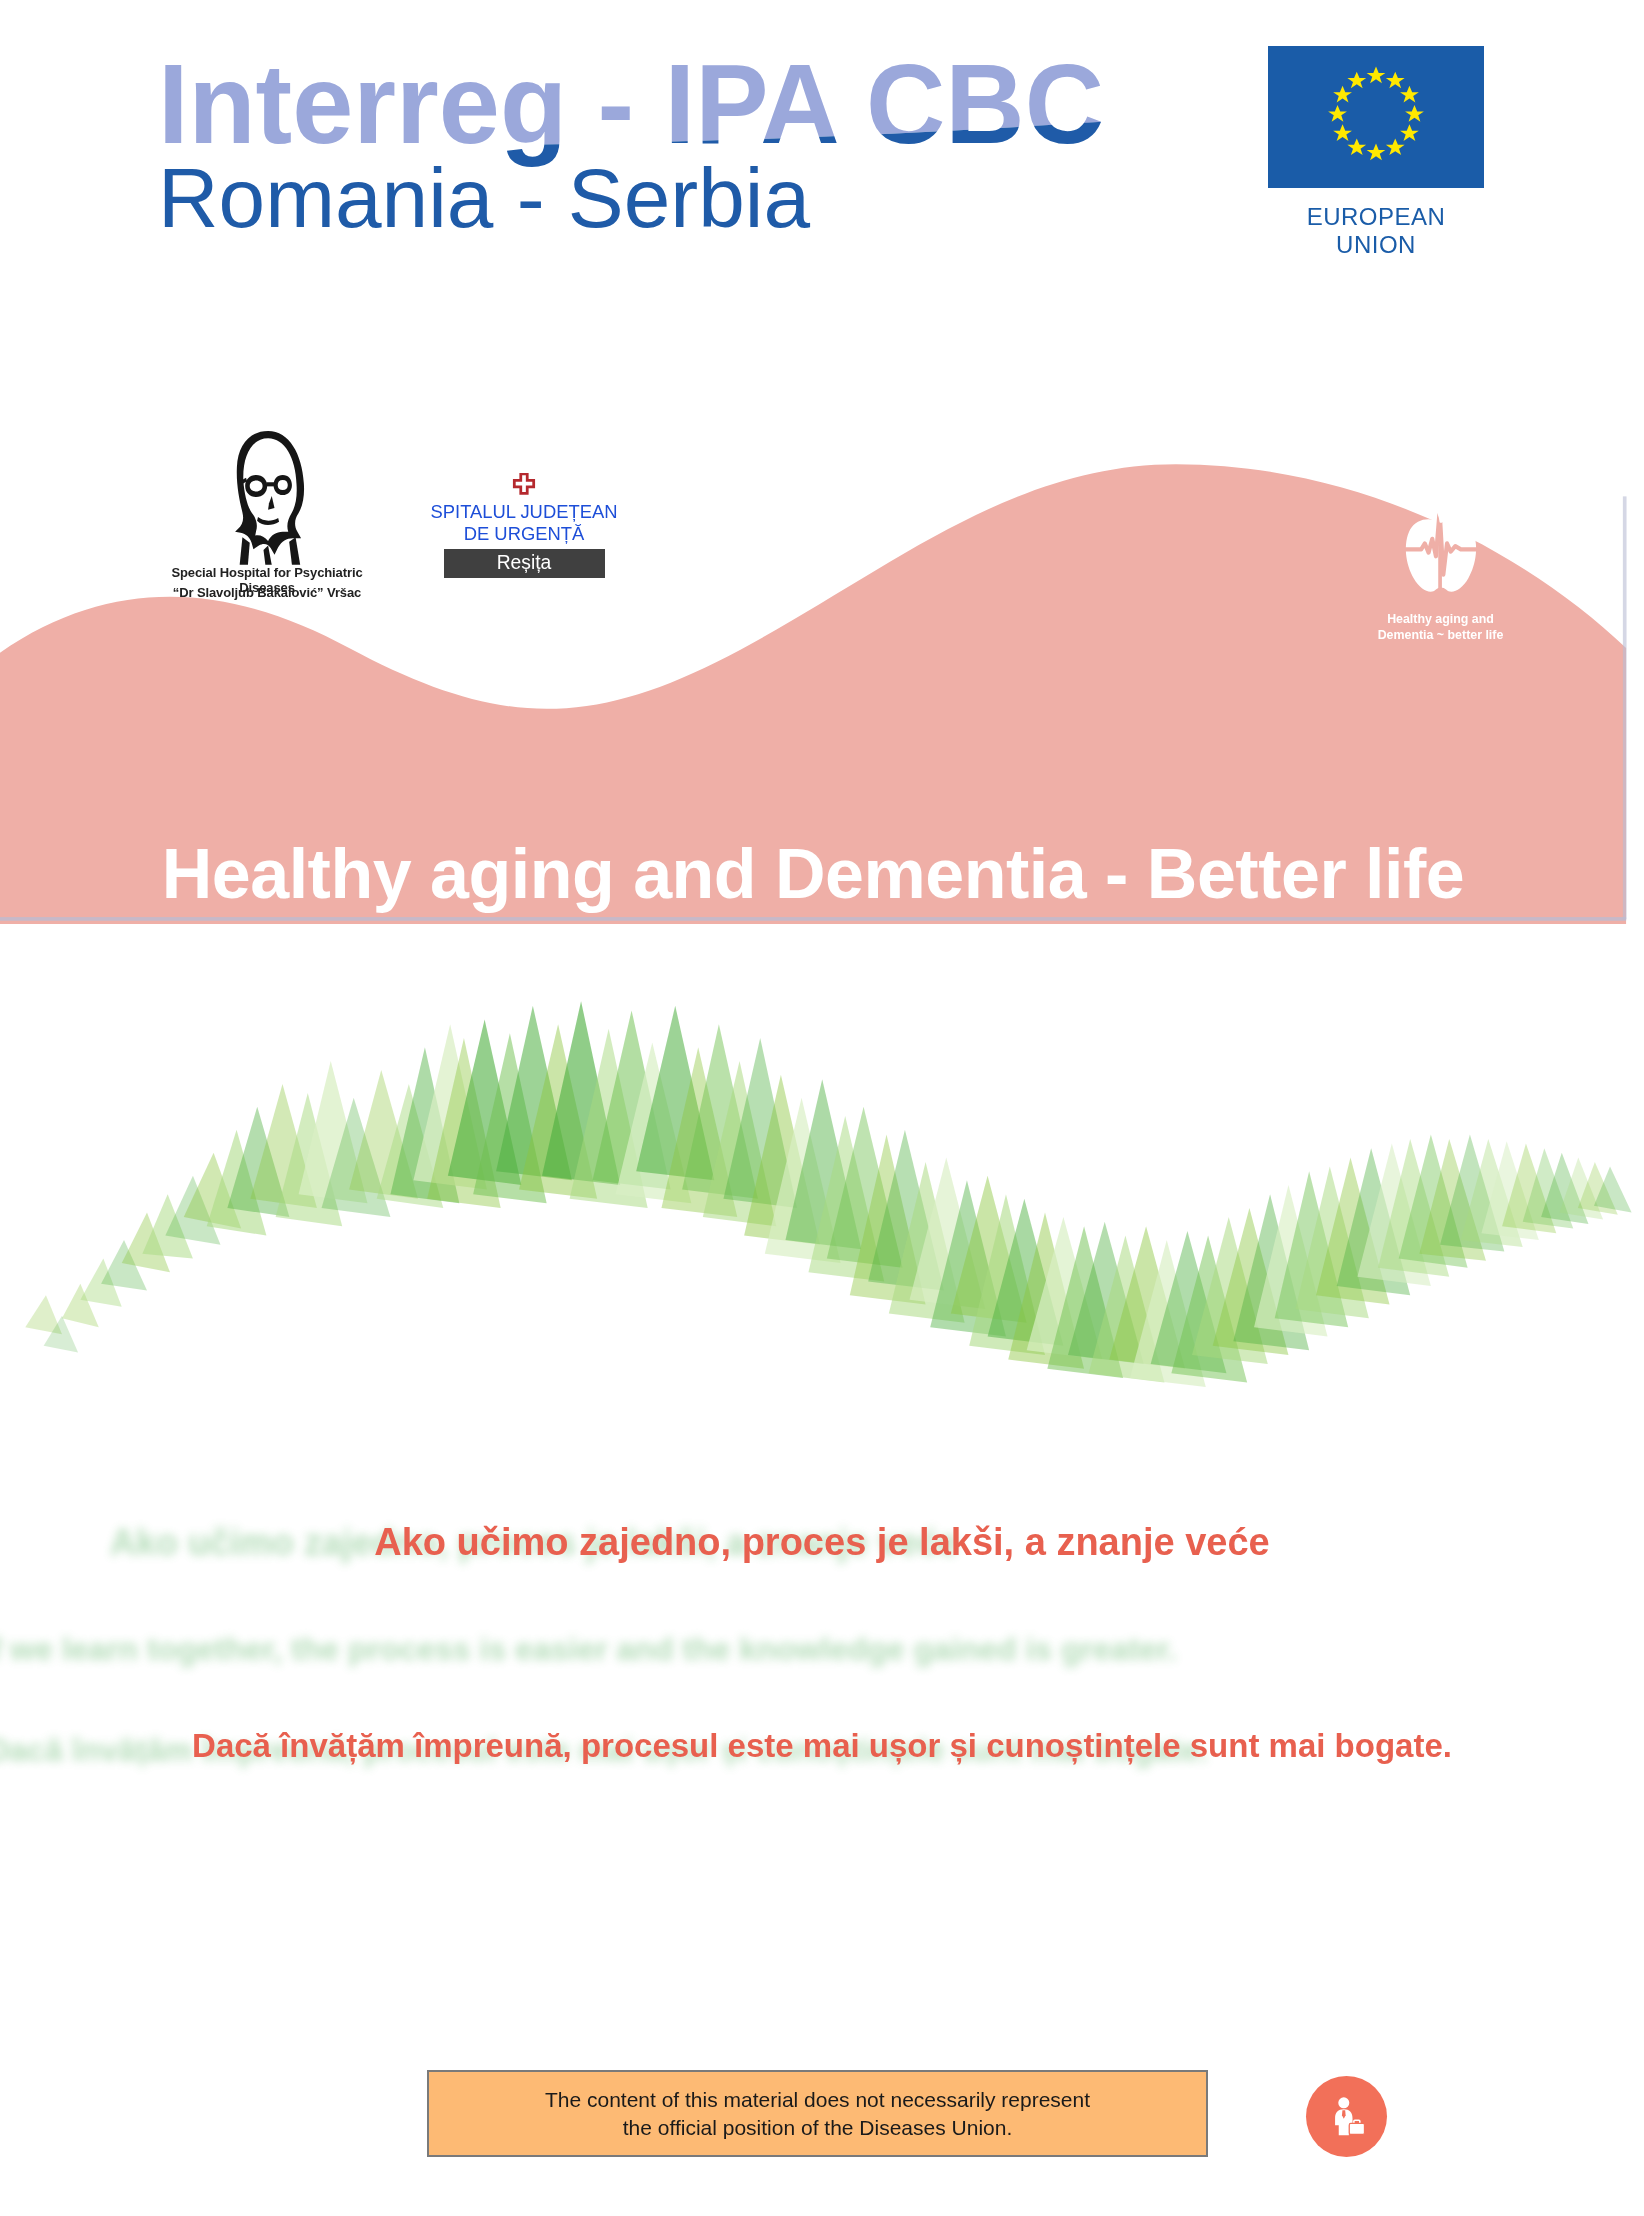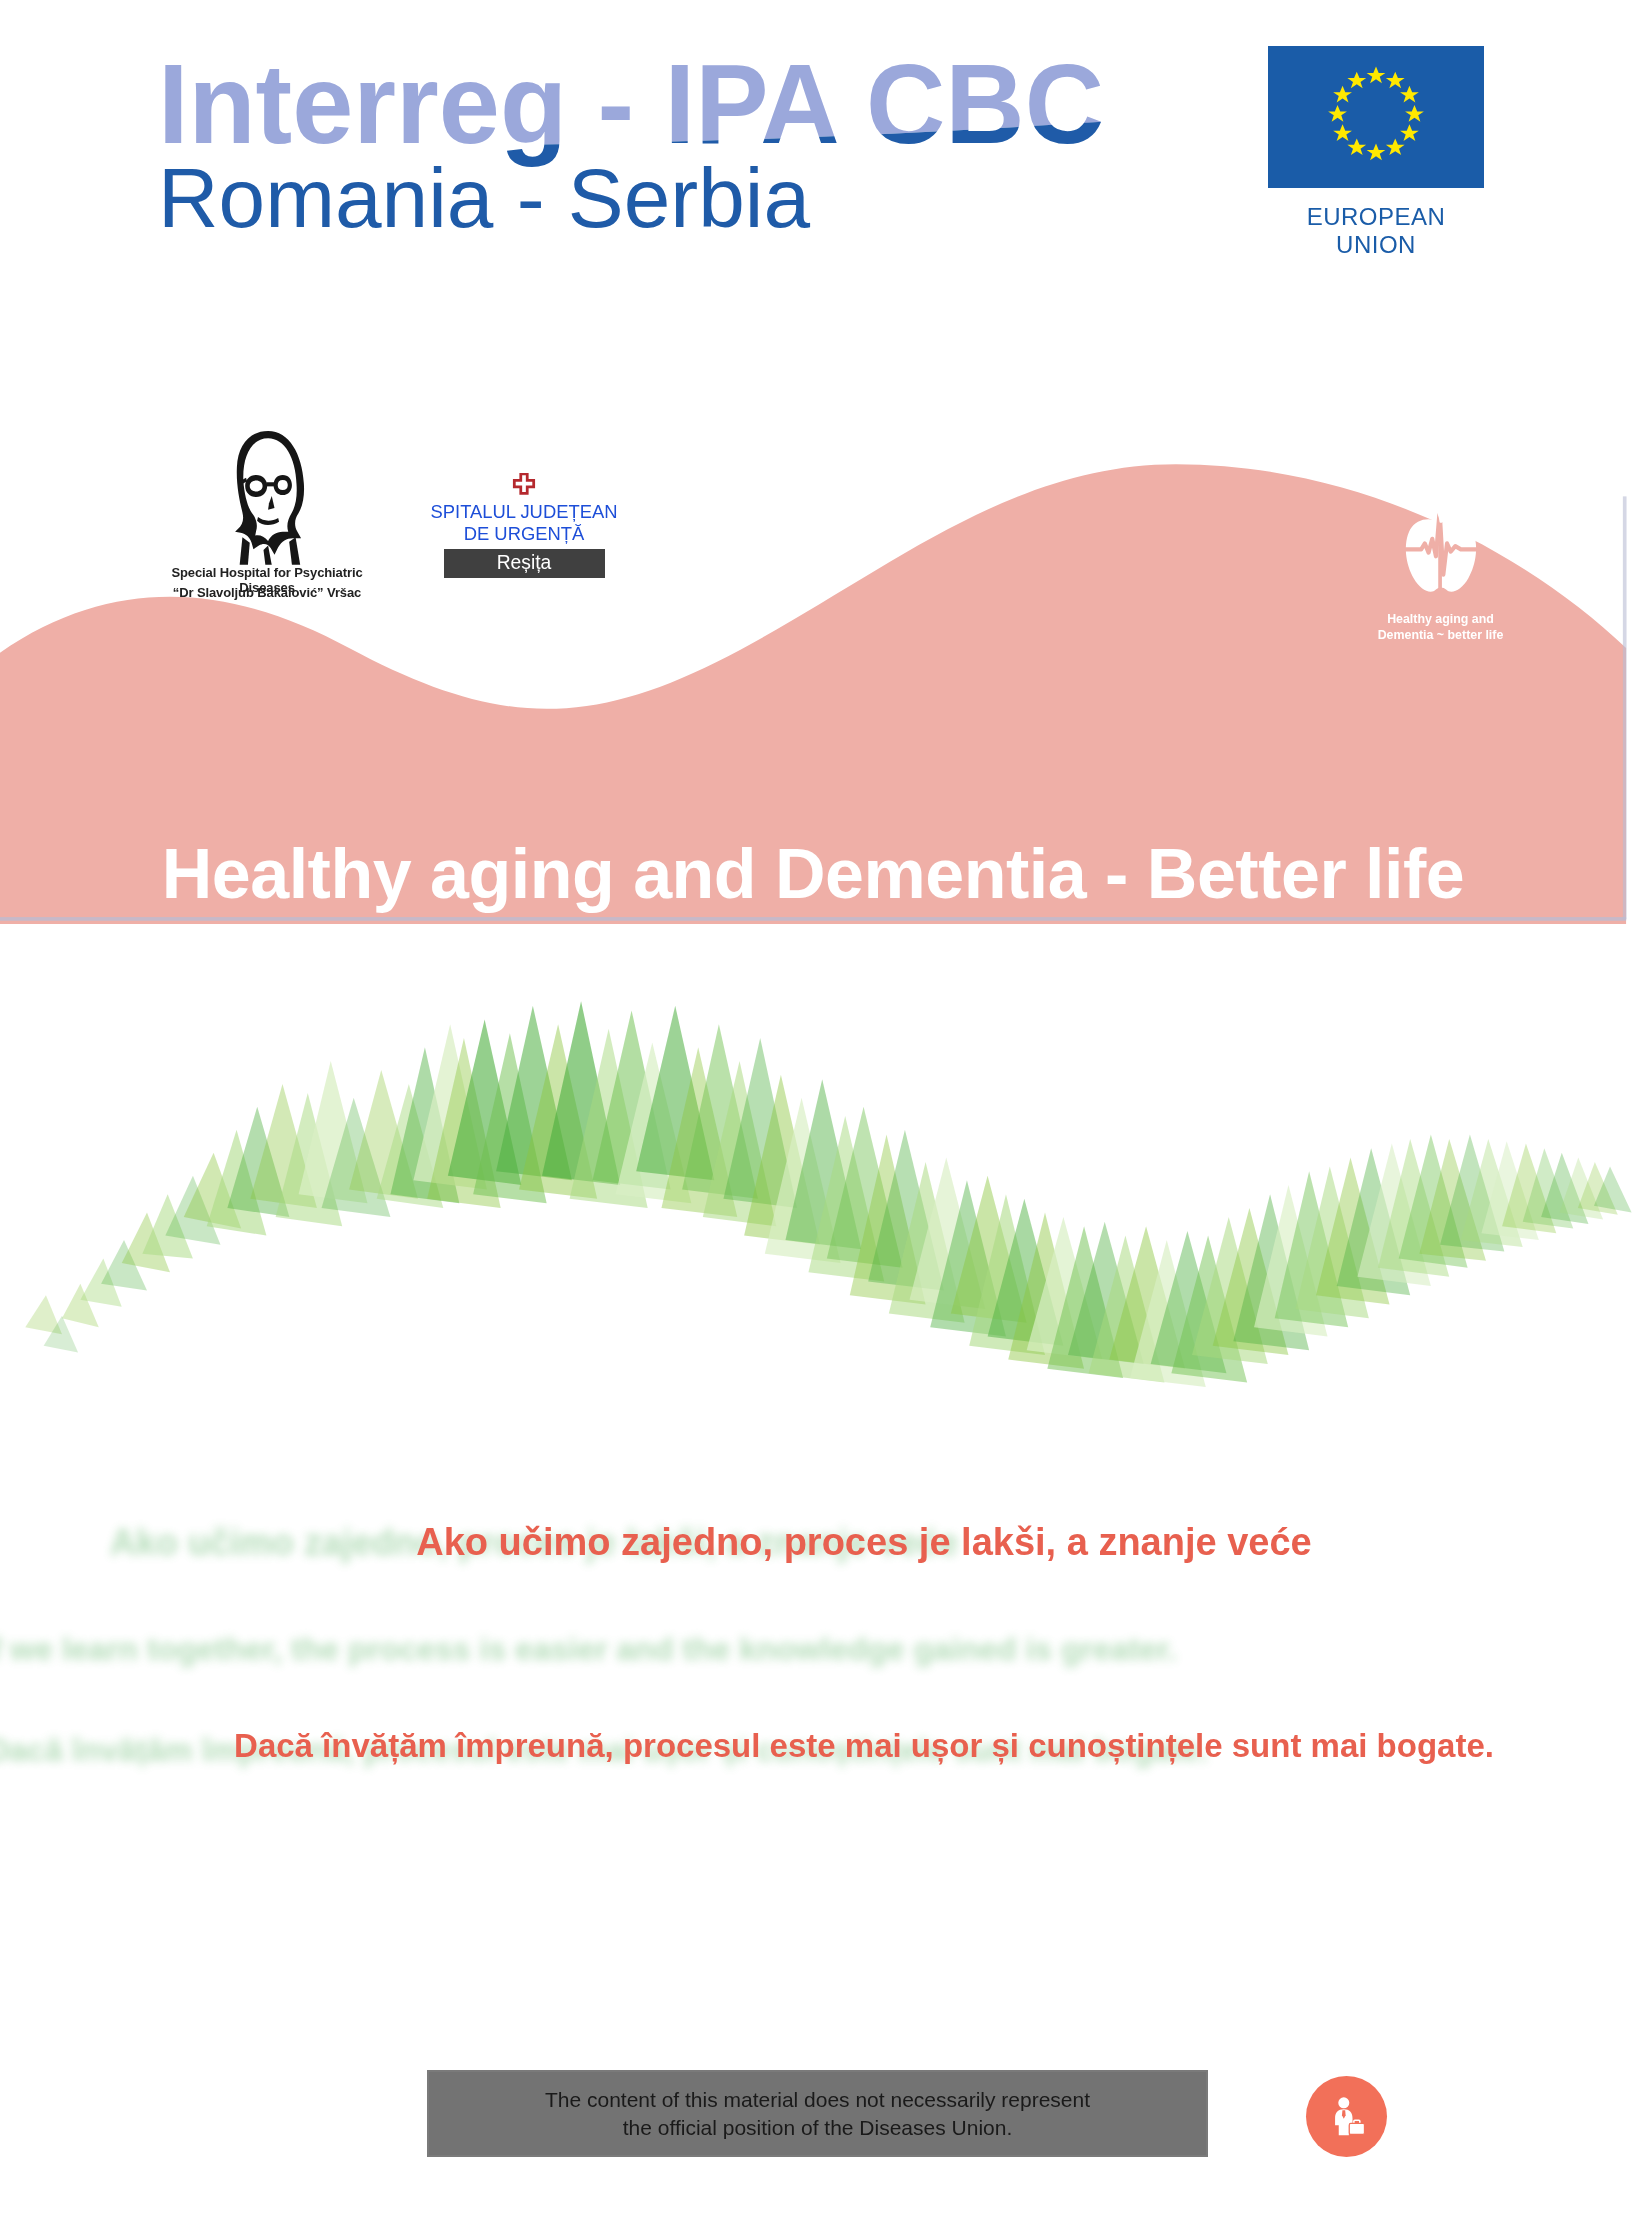--- a/index.html
+++ b/index.html
@@ -76,21 +76,21 @@
     color:#ffffff; font-size:70px; font-weight:bold;
     letter-spacing:-0.5px; white-space:nowrap;
     font-family:"Liberation Sans", sans-serif;
   }
 
   
   #green-wave { position:absolute; left:0px; top:978px; width:1644px; height:492px; }
   #green-wave svg { width:100%; height:100%; display:block; }
 
   
-  #quote-block { position:absolute; left:0; top:1493px; width:1468px; height:322px;padding-left:42px; }
+  #quote-block { position:absolute; left:0; top:1493px; width:1468px; height:322px; }
   .quote-line {
     position:absolute; width:1644px; text-align:center;
     color:#E8604F; font-weight:bold; white-space:nowrap;
     font-family:"Liberation Sans", sans-serif;
   }
   #quote-sr { top:27.6px; font-size:38px; }
   #quote-en { top:133px; font-size:33px; }
   #quote-ro { top:234px; font-size:33px; }
 
   
@@ -101,21 +101,21 @@
   }
   #ghost-1 { top:28.5px;  left:110px;  font-size:36px; }
   #ghost-2 { top:138px; left:-18.4px;  font-size:32px; }
   #ghost-3 { top:239px; left:-13.8px;  font-size:32px; }
 
   
   #footer { position:absolute; left:0; top:2040px; width:1644px; height:177px; }
 
   #disclaimer-box {
     position:absolute; left:427px; top:30px; width:781px; height:87px;
-    border:2.8px solid #7A7A7A; background:#737373;
+    border:2.8px solid #7A7A7A; background:#fdba74;
     display:flex; flex-direction:column; align-items:center; justify-content:center;
   }
   .disclaimer-line {
     color:#1A1A1A; font-size:21px; line-height:1.32; text-align:center;
     font-family:"Liberation Sans", sans-serif;
   }
 
   #person-badge {
     position:absolute; left:1306px; top:36px;
     width:81px; height:81px; border-radius:50%;

